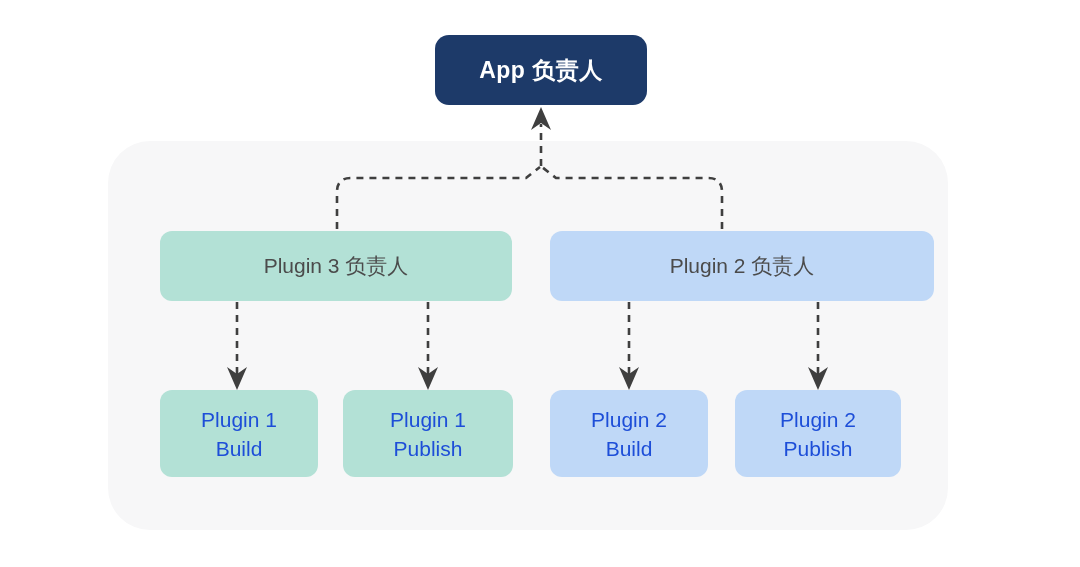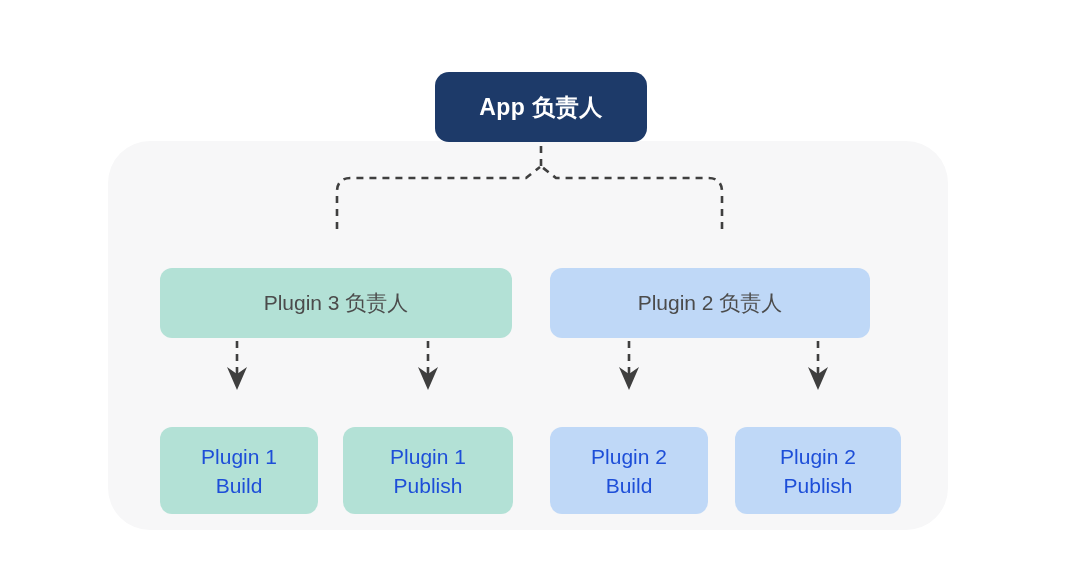--- a/index.html
+++ b/index.html
@@ -24,21 +24,20 @@
     width: 1080px; height: 567px;
     pointer-events: none;
   }
   .node {
     position: absolute;
     display: flex;
     align-items: center;
     justify-content: center;
     text-align: center;
     box-sizing: border-box;
-    margin-top: 37px;
   }
   .node-label { white-space: pre-line; }
   .root-node {
     left: 435px; top: 35px;
     width: 212px; height: 70px;
     background: #1d3a69;
     border-radius: 14px;
     color: #ffffff;
     font-size: 23px;
     font-weight: 600;
@@ -55,21 +54,21 @@
     top: 390px;
     height: 87px;
     border-radius: 12px;
     color: #1d4ed8;
     font-size: 21px;
     line-height: 29px;
   }
   .teal { background: #b3e1d6; }
   .blue { background: #bfd8f7; }
   .p1-lead { left: 160px; width: 352px; }
-  .p2-lead { left: 550px; width: 320px; }
+  .p2-lead { left: 550px; width: 384px; }
   .p1-build   { left: 160px; width: 158px; }
   .p1-publish { left: 343px; width: 170px; }
   .p2-build   { left: 550px; width: 158px; }
   .p2-publish { left: 735px; width: 166px; }
 </style>
 </head>
 <body>
 
 <div class="canvas">
 

